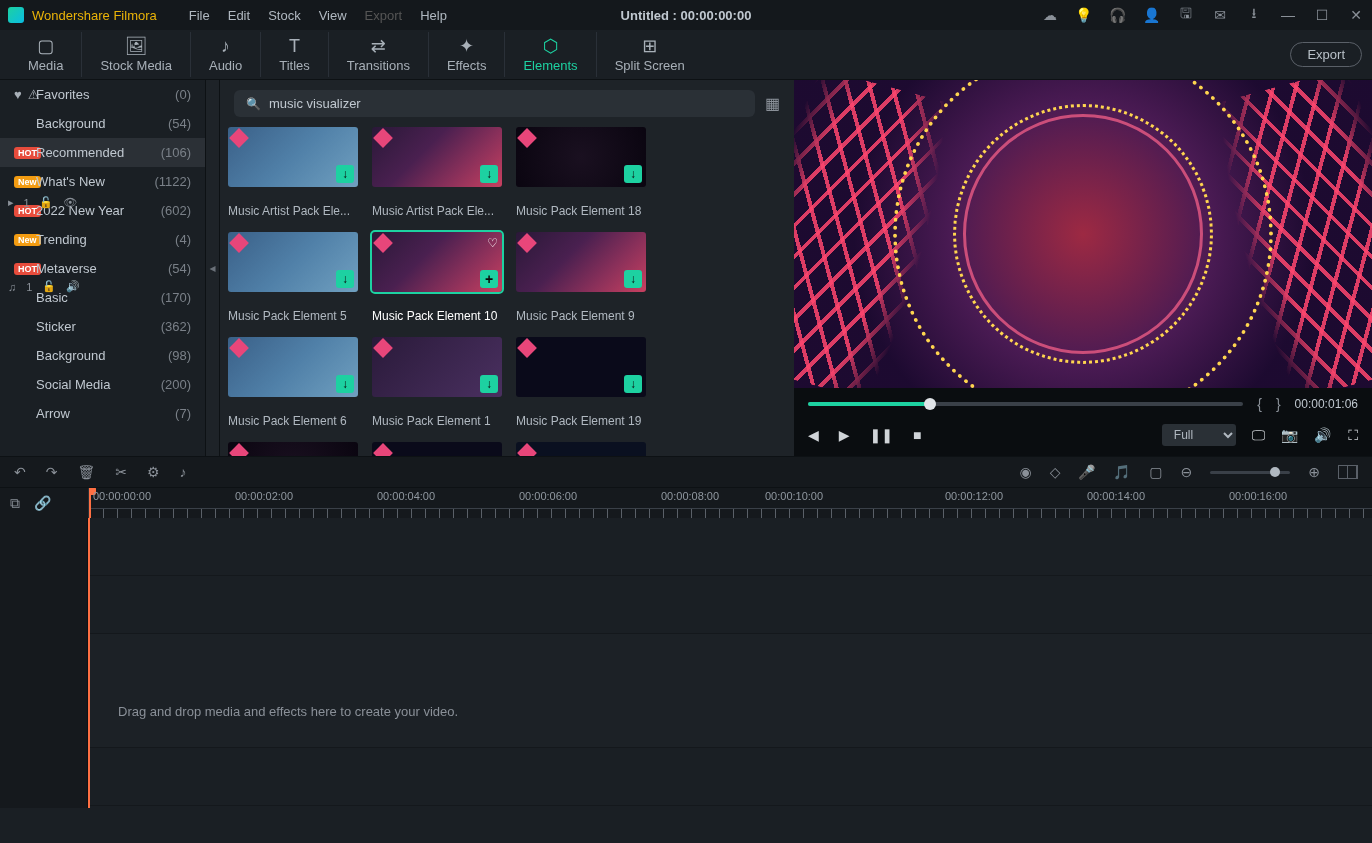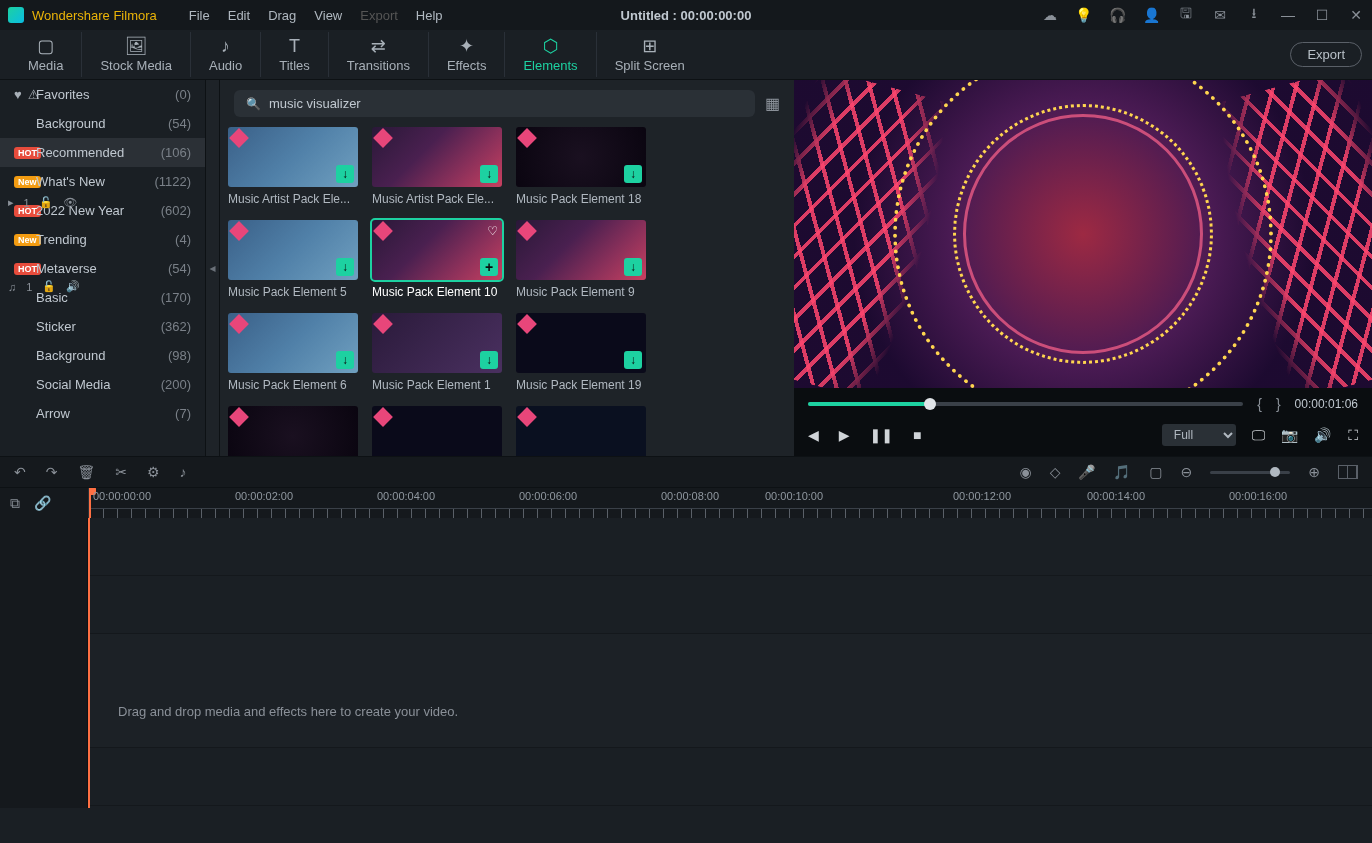--- a/index.html
+++ b/index.html
@@ -54,21 +54,21 @@
 .element-thumb.alt1 { background:linear-gradient(135deg,#3a6088,#5080a8 50%,#70a0c0); }
 .element-thumb.alt2 { background:radial-gradient(circle,#1a1020,#0a0510); }
 .element-thumb.alt3 { background:linear-gradient(135deg,#2a1a3a,#4a3060); }
 .element-thumb.alt4 { background:#0a0a1a; }
 .element-thumb.alt5 { background:#0a1020; }
 .element-card.selected .element-thumb { outline:2px solid #1dd1a1; }
 .gem-icon { position:absolute; top:4px; left:4px; width:14px; height:14px; background:#e8467a; transform:rotate(45deg); }
 .heart-icon { position:absolute; top:4px; right:4px; font-size:12px; color:#fff; }
 .dl-icon { position:absolute; bottom:4px; right:4px; width:18px; height:18px; background:#1dd1a1; border-radius:3px; display:flex; align-items:center; justify-content:center; color:#0a0a0a; font-size:12px; font-weight:bold; }
 .add-icon { position:absolute; bottom:4px; right:4px; width:18px; height:18px; background:#1dd1a1; border-radius:3px; display:flex; align-items:center; justify-content:center; color:#0a0a0a; font-size:14px; font-weight:bold; }
-.element-label { color:#b0b8c0; font-size:12px; margin-top:5px; white-space:nowrap; overflow:hidden; text-overflow:ellipsis; }
+.element-label { color:#b0b8c0; font-size:12px; margin-top:17px; white-space:nowrap; overflow:hidden; text-overflow:ellipsis; }
 .element-card.selected .element-label { color:#fff; }
 
 .preview { width:578px; background:#0a0d10; display:flex; flex-direction:column; }
 .preview-canvas { flex:1; background:radial-gradient(circle at 50% 50%,rgba(255,60,100,0.6),rgba(90,30,100,0.8) 40%,rgba(30,10,50,0.95) 70%); position:relative; overflow:hidden; }
 .ring { position:absolute; border-radius:50%; left:50%; top:50%; transform:translate(-50%,-50%); }
 .ring1 { width:380px; height:380px; border:4px dotted #ffd54f; }
 .ring2 { width:260px; height:260px; border:3px dotted #ffd54f; }
 .ring3 { width:240px; height:240px; border:3px solid rgba(255,100,140,0.7); filter:blur(0.5px); }
 .dna-l { position:absolute; left:-40px; top:0; bottom:0; width:180px; background:
   repeating-linear-gradient(60deg,transparent 0 18px,rgba(255,70,110,0.85) 18px 22px),
@@ -126,21 +126,21 @@
 </style>
 </head>
 <body>
 
 <div class="titlebar">
   <div class="app-logo"></div>
   <div class="app-name">Wondershare Filmora</div>
   <div class="menu" id="menu">
       <span class="menu-item">File</span>
       <span class="menu-item">Edit</span>
-      <span class="menu-item">Drag</span>
+      <span class="menu-item">Stock</span>
       <span class="menu-item">View</span>
       <span class="menu-item disabled">Export</span>
       <span class="menu-item">Help</span>
     </div>
   <div class="title-center">Untitled : 00:00:00:00</div>
   <div class="title-right">
     <div class="title-icon">☁</div>
     <div class="title-icon yellow">💡</div>
     <div class="title-icon cyan">🎧</div>
     <div class="title-icon">👤</div>
@@ -439,21 +439,21 @@
     </div>
     <div class="tlh-ruler" id="ruler">
       <div class="ruler-ticks"></div>
       <div class="playhead"></div>
     <span class="ruler-label" style="left: 4px;">00:00:00:00</span>
         <span class="ruler-label" style="left: 146px;">00:00:02:00</span>
         <span class="ruler-label" style="left: 288px;">00:00:04:00</span>
         <span class="ruler-label" style="left: 430px;">00:00:06:00</span>
         <span class="ruler-label" style="left: 572px;">00:00:08:00</span>
         <span class="ruler-label" style="left: 676px; text-align: center;">00:00:10:00</span>
-        <span class="ruler-label" style="left: 856px; margin-left: 8px;">00:00:12:00</span>
+        <span class="ruler-label" style="left: 856px;">00:00:12:00</span>
         <span class="ruler-label" style="left: 998px;">00:00:14:00</span>
         <span class="ruler-label" style="left: 1140px;">00:00:16:00</span>
       </div>
   </div>
 
   <div class="timeline-tracks">
     <div class="track-left">
       <div class="track-ctrl video">
         <span>▸</span>
         <span>1</span>

